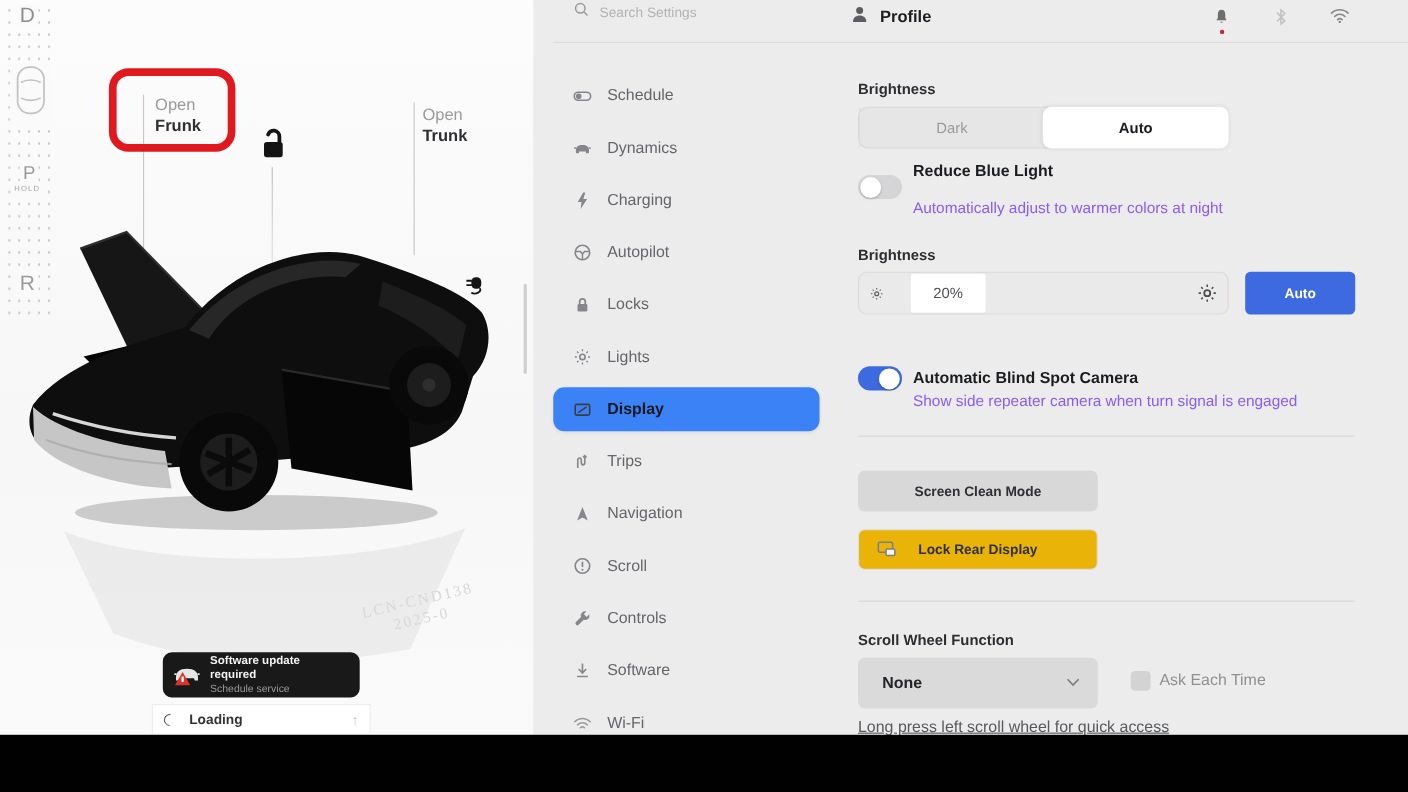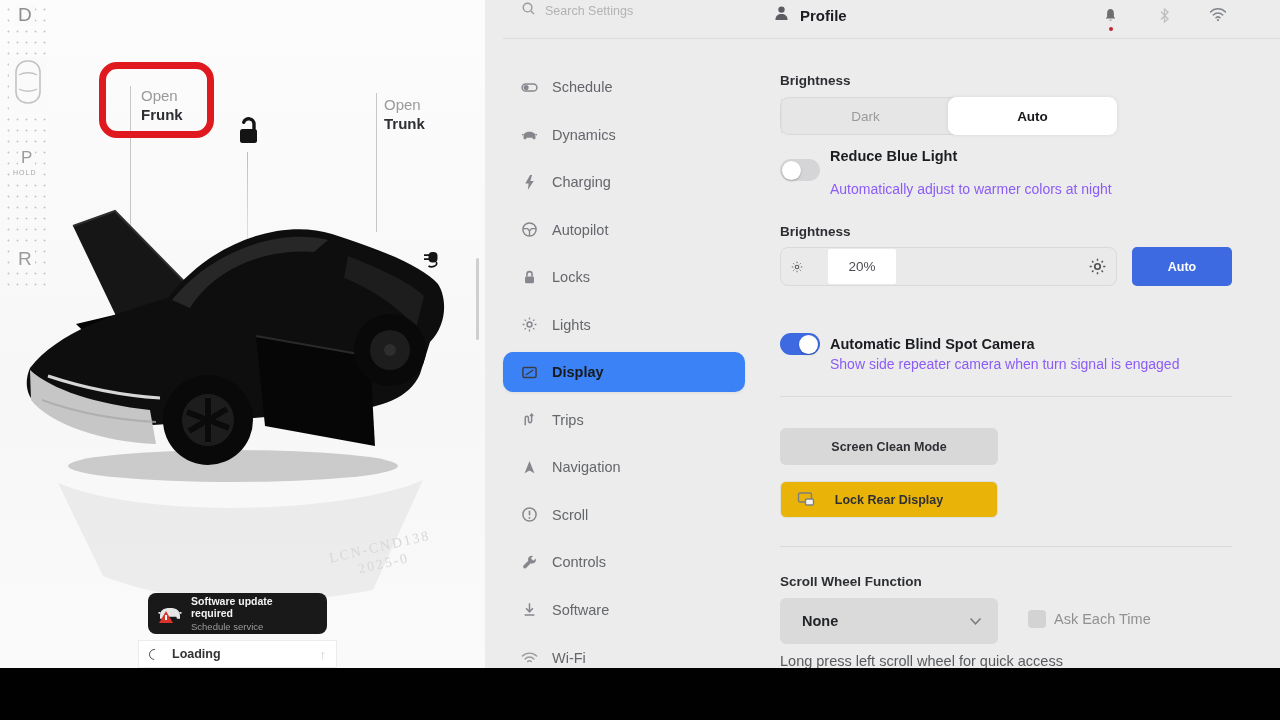--- a/index.html
+++ b/index.html
@@ -128,21 +128,21 @@
   .btn-lockrear { top:481px; background:#eab308; border:1px solid #dedede; }
   .btn-lockrear .icon { position:absolute; left:16px; top:9px; }
 
   .dropdown { position:absolute; left:295px; top:598px; width:218px; height:46px; background:#dadada;
               border-radius:6px; display:flex; align-items:center; padding:0 16px 0 22px; }
   .dropdown-value { font-size:14.5px; font-weight:700; color:#222428; }
   .dropdown .chev { margin-left:auto; }
 
   .checkbox { position:absolute; left:543px; top:610px; width:18px; height:18px; border-radius:4px; background:#d3d3d3; }
   .ask-label { position:absolute; left:569px; top:611px; font-size:14.5px; color:#909090; }
-  .swf-hint { position:absolute; left:295px; top:653px; font-size:14.5px; color:#57595d; }
+  .swf-hint { position:absolute; left:295px; top:653px; font-size:14.5px; color:#57595d;text-decoration:underline; }
 
   
   .taskbar { position:absolute; left:0; top:668px; width:1280px; height:52px; background:#010101; }
 </style>
 </head>
 <body>
 
 <div class="screen">
 
   <div class="vehicle-panel">

